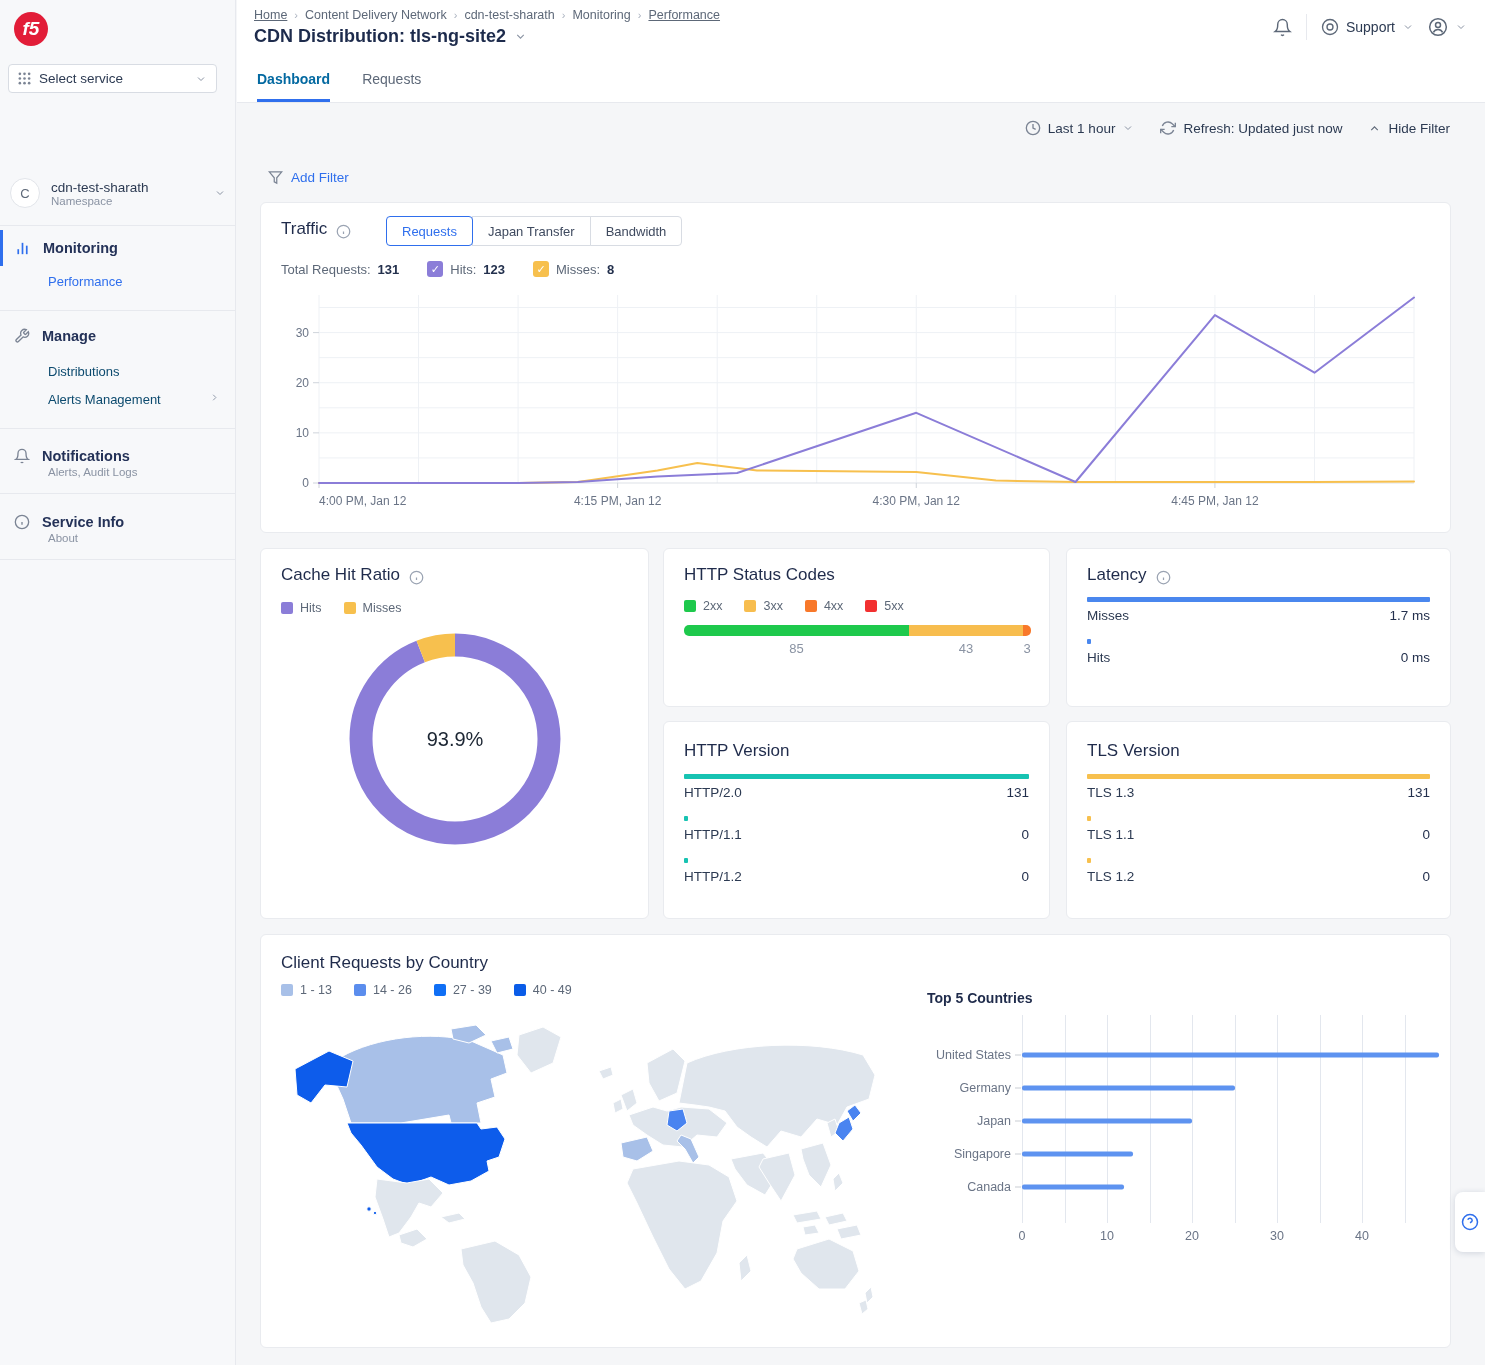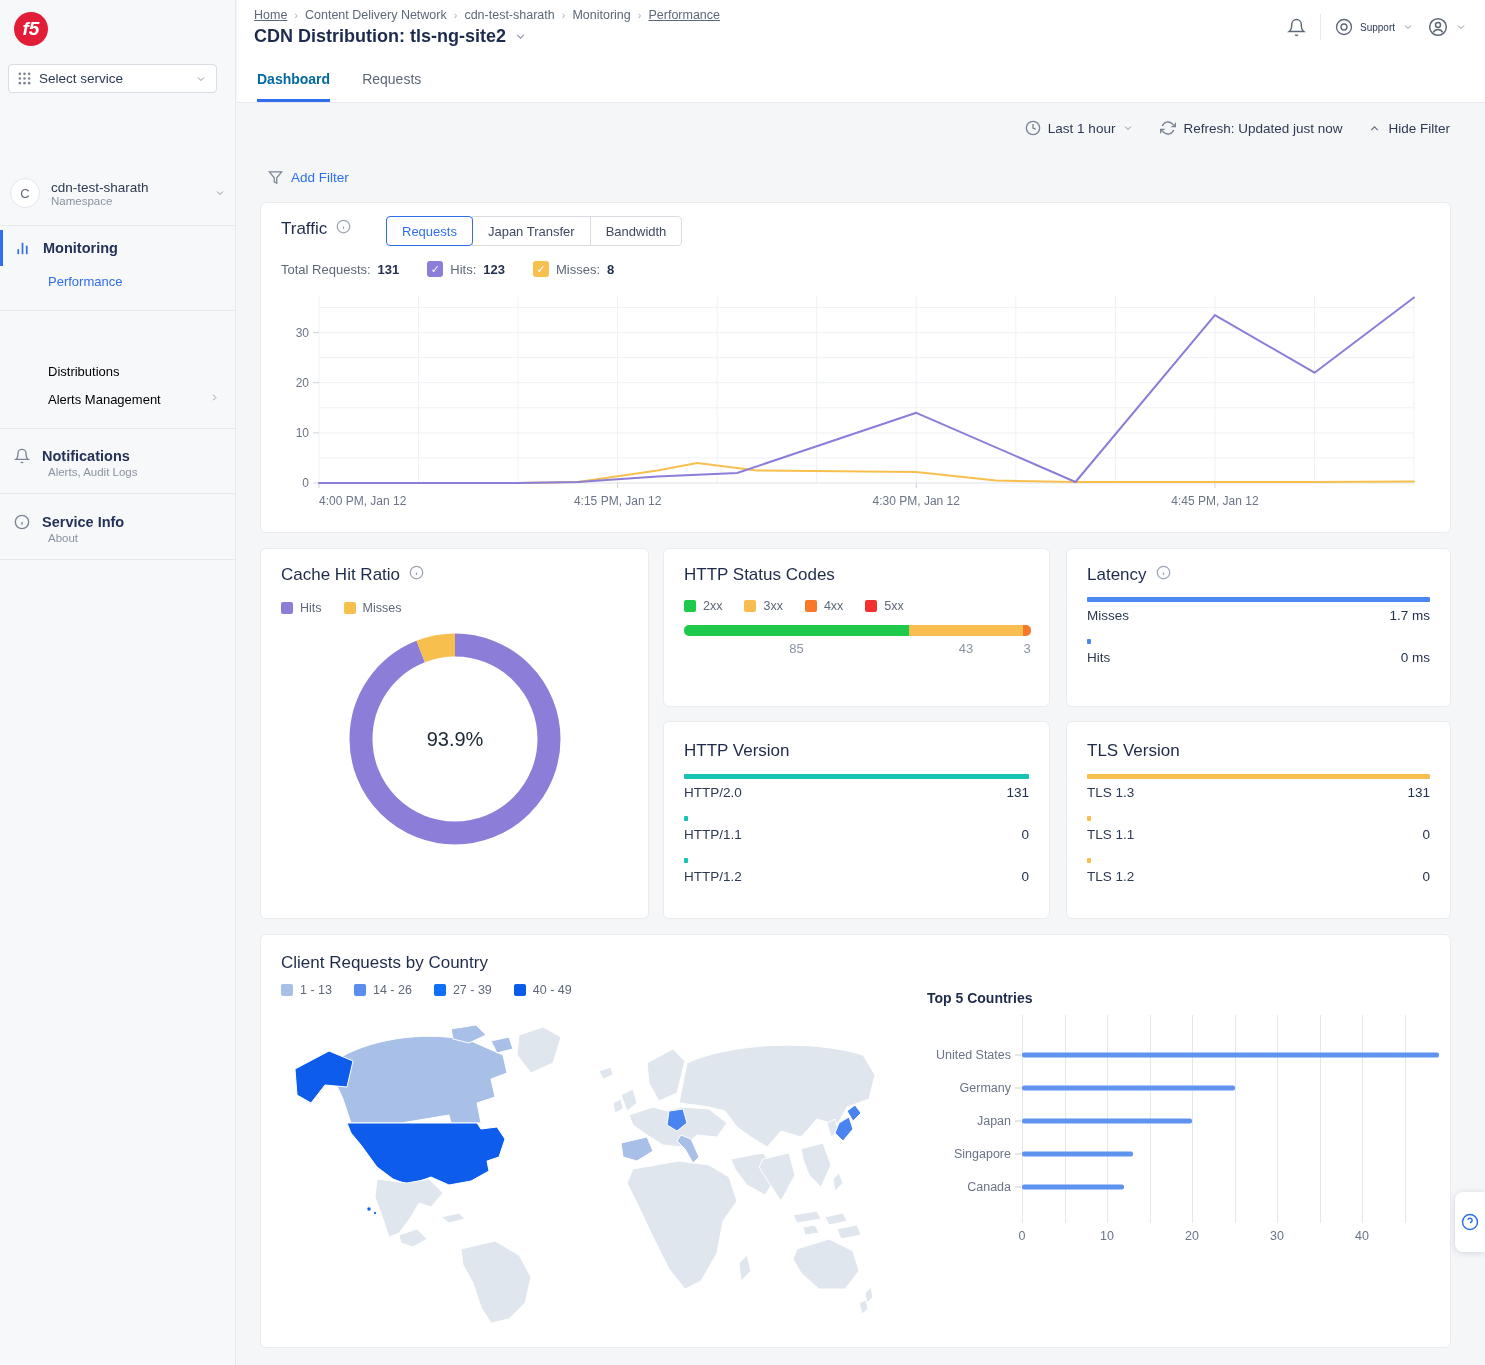--- a/index.html
+++ b/index.html
@@ -13,47 +13,47 @@
   .select-service .grow { flex:1; }
   .product { position:absolute; left:9px; top:110px; width:220px; font-size:17px; font-weight:bold; color:#1d2b4c; line-height:25px; }
   .badge { display:inline-block; background:#8d95a3; color:#fff; font-size:10.5px; font-weight:normal; border-radius:9px; padding:2px 9px; vertical-align:2px; margin-left:4px; }
   .ns-row { position:absolute; left:0; top:168px; width:236px; height:50px; display:flex; align-items:center; padding:0 10px; gap:11px; cursor:pointer; }
   .ns-avatar { width:30px; height:30px; border-radius:50%; background:#ffffff; border:1px solid #e2e5ea; color:#5d6878; font-size:13px; display:flex; align-items:center; justify-content:center; }
   .ns-name { font-size:13.5px; color:#2c3a52; }
   .ns-type { font-size:11.5px; color:#8a93a3; margin-top:0; }
   .sep { position:absolute; left:0; width:235px; height:1px; background:#e7e9ee; }
   .nav-head { position:absolute; left:0; width:235px; height:36px; display:flex; align-items:center; gap:12px; padding:0 14px; font-size:14.5px; font-weight:bold; color:#243258; cursor:pointer; }
   .nav-head.active { border-left:3px solid #2f6fed; padding-left:11px; }
-  .nav-sub { position:absolute; left:48px; font-size:13px; color:#000000; cursor:pointer; }
+  .nav-sub { position:absolute; left:48px; font-size:13px; color:#0c4a6e; cursor:pointer; }
   .nav-sub.current { color:#2f6fed; }
   .nav-sub2 { font-size:11.5px; color:#8a93a3; }
   .chev-r { margin-left:auto; }
   .icon { flex:0 0 auto; display:inline-flex; }
 
   
   .header { position:absolute; left:237px; top:0; width:1248px; height:103px; background:#fff; border-bottom:1px solid #e7e9ee;padding-left:28px; }
   .crumbs { position:absolute; left:17px; top:8px; font-size:12.5px; color:#5d6878; display:flex; gap:7px; align-items:center; }
   .crumbs .sepc { color:#aab2bf; font-size:11px; }
   .crumb { cursor:pointer; }
   .crumb.u { text-decoration:underline; }
   .page-title { position:absolute; left:17px; top:26px; font-size:18px; font-weight:600; color:#1d2b4c; display:flex; align-items:center; gap:8px; }
   .hright { position:absolute; right:18px; top:14px; display:flex; align-items:center; gap:14px; }
   .vdiv { width:1px; height:26px; background:#e7e9ee; }
-  .support { display:flex; align-items:center; gap:7px; font-size:10px; color:#2c3a52; cursor:pointer; }
+  .support { display:flex; align-items:center; gap:7px; font-size:14px; color:#2c3a52; cursor:pointer; }
   .tabs { position:absolute; left:20px; bottom:0; display:flex; gap:32px; }
   .tab { font-size:14px; color:#5d6878; padding-bottom:12px; cursor:pointer; }
   .tab.active { color:#0369a1; font-weight:bold; border-bottom:3px solid #2f6fed; }
 
   
   .filters { position:absolute; left:990px; top:120px; width:460px; display:flex; align-items:center; justify-content:flex-end; gap:26px; font-size:13.5px; color:#2c3a52; }
   .fitem { display:flex; align-items:center; gap:7px; cursor:pointer; }
   .addfilter { position:absolute; left:268px; top:170px; display:flex; align-items:center; gap:8px; font-size:13.5px; color:#2f6fed; cursor:pointer; }
 
   .card { position:absolute; background:#fff; border:1px solid #e9ebef; border-radius:6px; }
-  .card-title { position:absolute; left:20px; top:16px; font-size:17px; color:#1f2b4b; display:flex; align-items:flex-start; gap:9px; }
+  .card-title { position:absolute; left:20px; top:16px; font-size:17px; color:#1f2b4b; display:flex; align-items:flex-end; gap:9px; }
 
   
   #card-traffic { left:260px; top:202px; width:1191px; height:331px; }
   .tabgroup { position:absolute; left:125px; top:13px; display:flex; }
   .tgbtn { height:30px; padding:0 15px; background:#fff; border:1px solid #d8dce3; font-size:13px; color:#3f4a5f; display:flex; align-items:center; cursor:pointer; margin-left:-1px; font-family:"Liberation Sans",sans-serif; }
   .tgbtn:first-child { border-radius:4px 0 0 4px; margin-left:0; }
   .tgbtn:last-child { border-radius:0 4px 4px 0; }
   .tgbtn.active { border:1px solid #2f6fed; color:#2f6fed; border-radius:4px; z-index:1; }
   .tstats { position:absolute; left:20px; top:58px; display:flex; align-items:center; gap:28px; font-size:13px; color:#5d6878; }
   .tstat { display:flex; align-items:center; gap:7px; }
@@ -157,20 +157,28 @@
             <line x1="12" y1="20" x2="12" y2="4"></line>
             <line x1="6" y1="20" x2="6" y2="13"></line>
           </svg>
       </span>
       <span>Monitoring</span>
     </div>
     <div class="nav-sub current" style="top:274px">Performance</div>
 
     <div class="sep" style="top:310px"></div>
 
+    <div class="nav-head" style="top:318px">
+      <span class="icon">
+        <svg width="16" height="16" viewBox="0 0 24 24" fill="none" stroke="#7b8494" stroke-width="2">
+            <path d="M14.7 6.3a1 1 0 0 0 0 1.4l1.6 1.6a1 1 0 0 0 1.4 0l3.77-3.77a6 6 0 0 1-7.94 7.94l-6.91 6.91a2.12 2.12 0 0 1-3-3l6.91-6.91a6 6 0 0 1 7.94-7.94l-3.76 3.76z"></path>
+          </svg>
+      </span>
+      <span>Manage</span>
+    </div>
     <div class="nav-sub" style="top:364px">Distributions</div>
     <div class="nav-sub" style="top:392px; width:172px; display:flex;">
       <span>Alerts Management</span>
       <span class="icon chev-r">
         <svg width="11" height="11" viewBox="0 0 24 24" fill="none" stroke="#8a93a3" stroke-width="2">
             <polyline points="9 6 15 12 9 18"></polyline>
           </svg>
       </span>
     </div>
 

